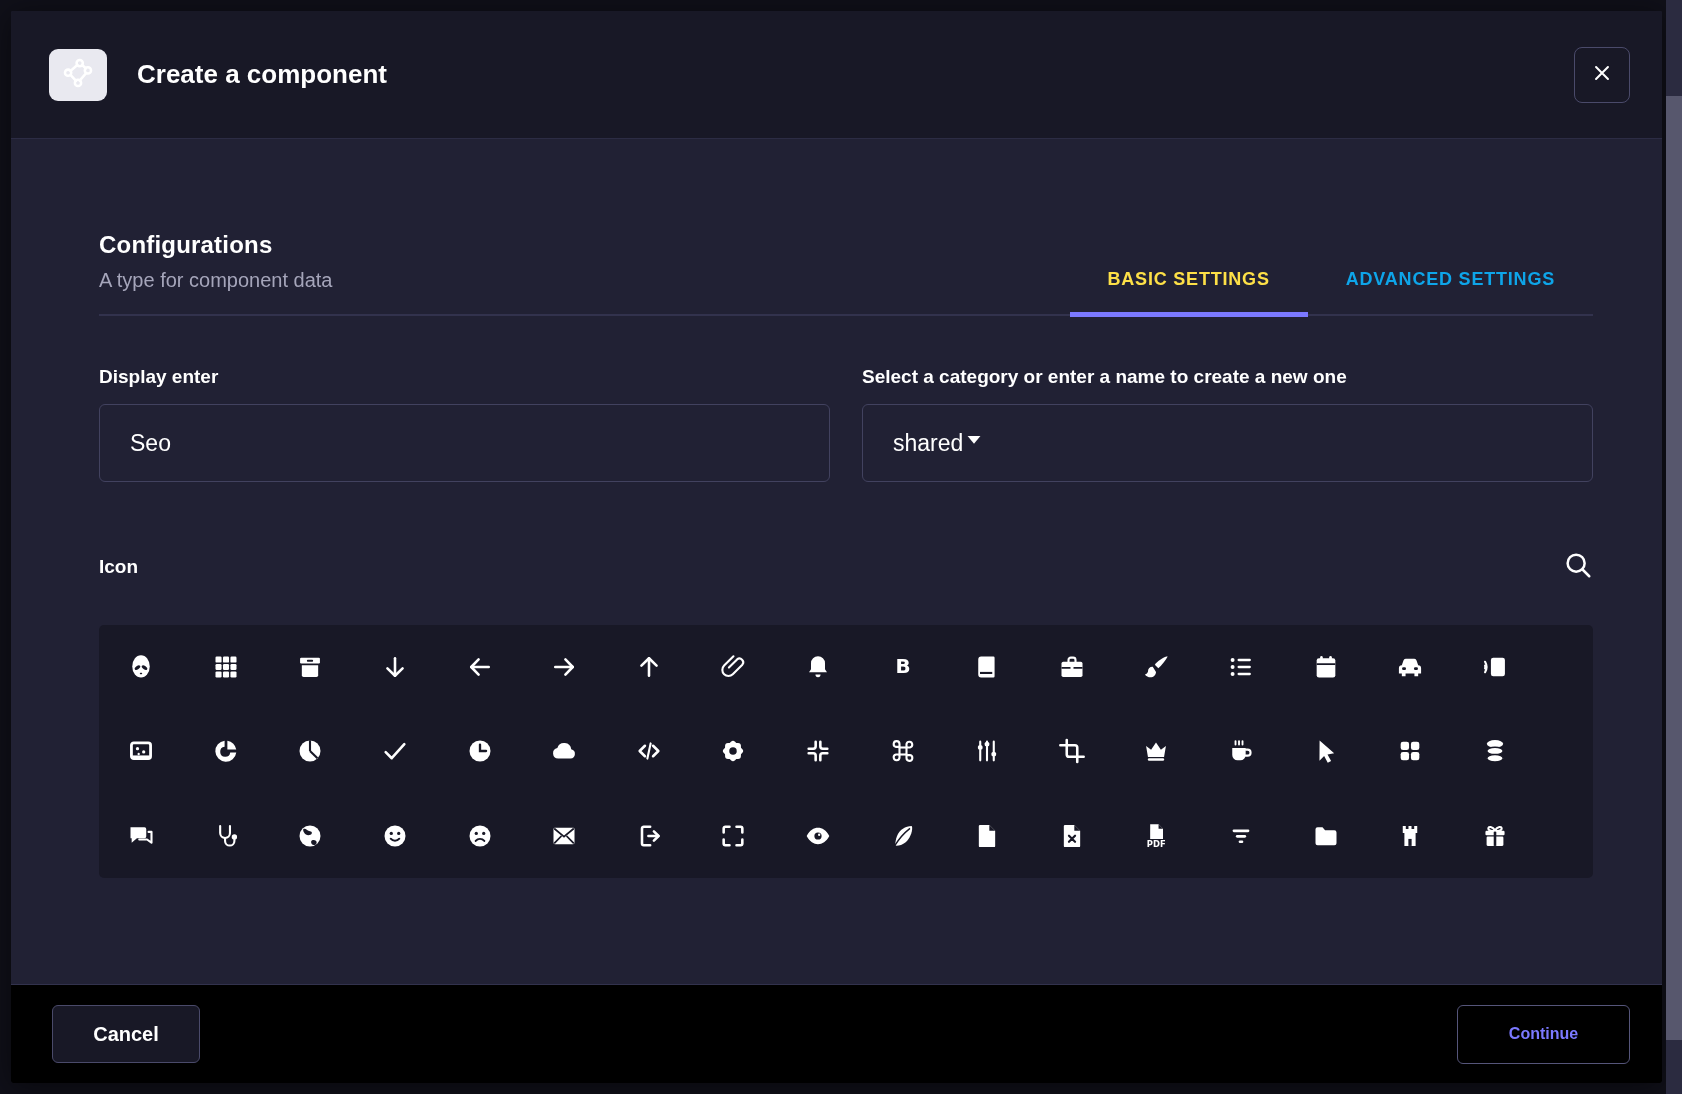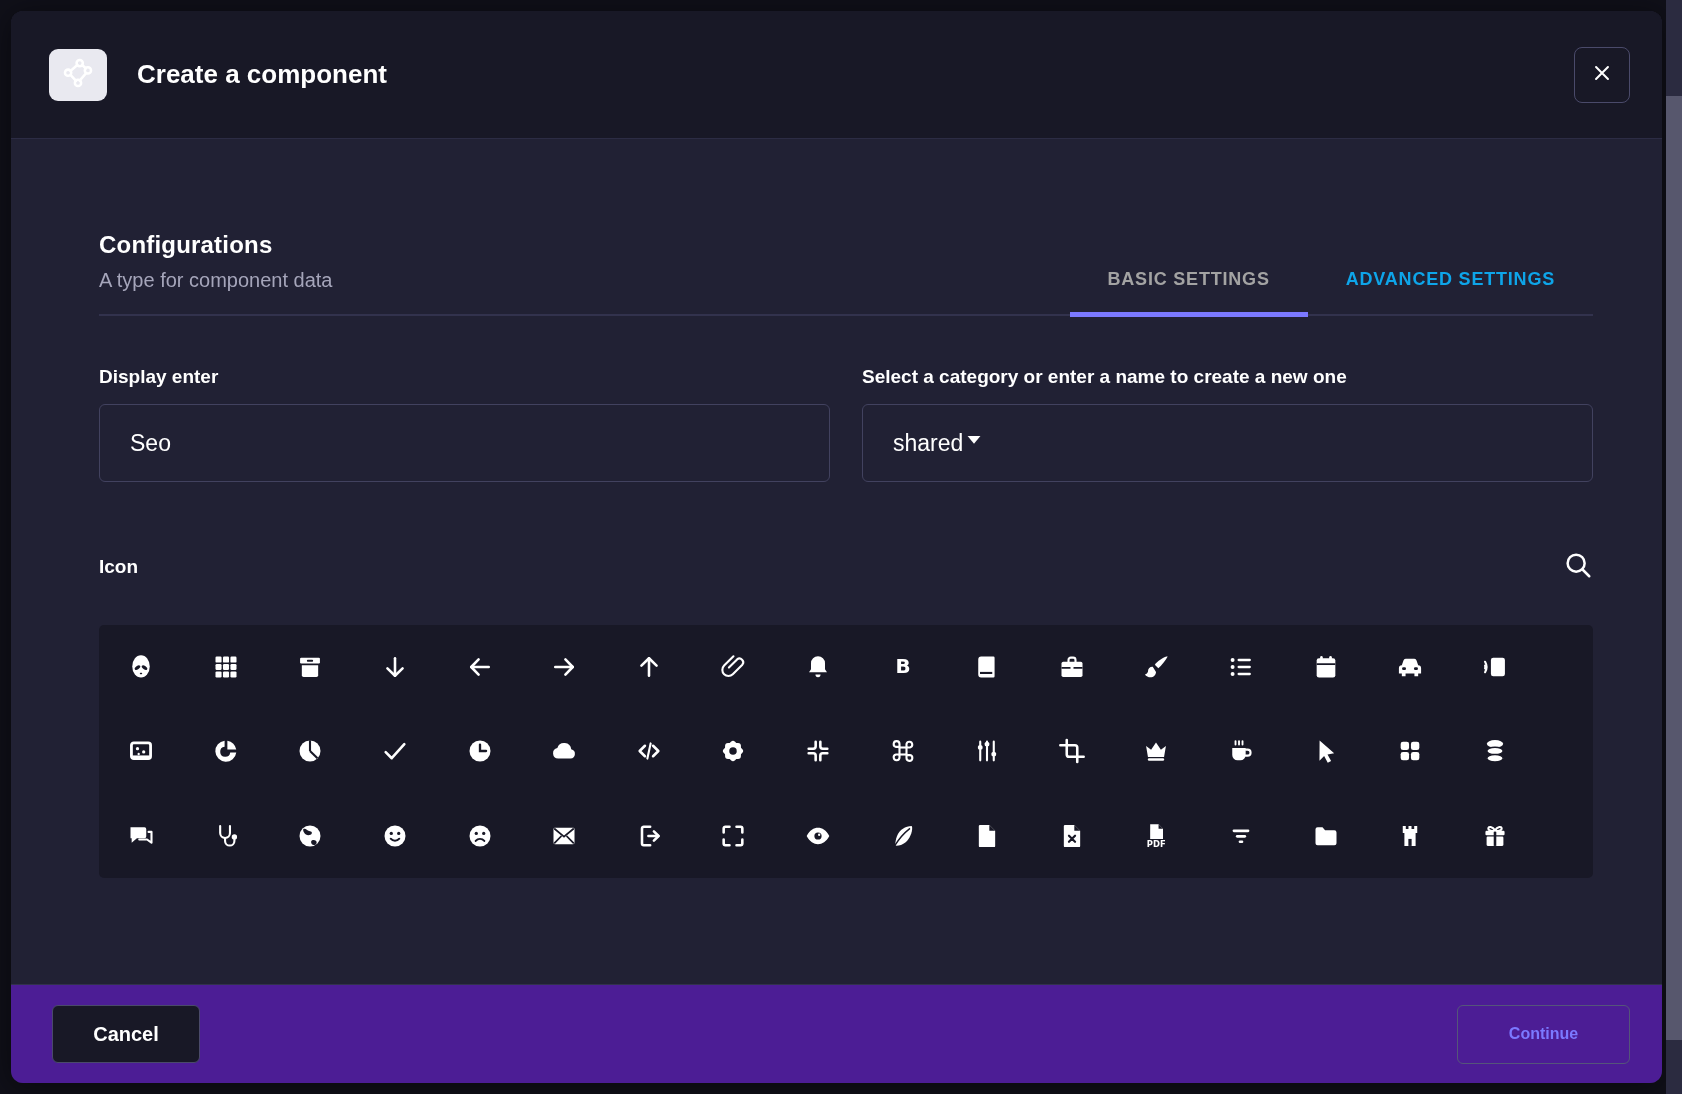--- a/index.html
+++ b/index.html
@@ -7,57 +7,57 @@
     width:1682px;height:1094px;position:relative;overflow:hidden;
     background:#101019;font-family:"Liberation Sans", sans-serif;
     -webkit-font-smoothing:antialiased;
   }
   
   .page-scrollbar{position:absolute;right:0;top:0;width:16px;height:1094px;background:#2b2b40;}
   .page-scrollbar .thumb{position:absolute;left:0;width:16px;top:96px;height:944px;background:#57576d;}
 
   
   .modal{position:absolute;left:11px;top:11px;width:1651px;height:1072px;
-    background:#212134;border-radius:12px;overflow:hidden;box-shadow:0 4px 30px rgba(0,0,0,.5);}
+    background:#212134;border-radius:2px;overflow:hidden;box-shadow:0 4px 30px rgba(0,0,0,.5);}
 
   .modal-header{height:128px;background:#181826;display:flex;align-items:center;
     padding:0 32px 0 38px;border-bottom:1px solid #2c2c44;box-sizing:border-box;}
   .header-icon-box{width:58px;height:52px;background:#e9e9f0;border-radius:9px;
     display:flex;align-items:center;justify-content:center;flex:0 0 auto;}
   .modal-title{margin-left:30px;font-size:26px;font-weight:bold;color:#ffffff;}
   .close-btn{margin-left:auto;width:56px;height:56px;border:1px solid #4a4a6a;border-radius:8px;
     background:transparent;display:flex;align-items:center;justify-content:center;cursor:pointer;padding:0;}
 
   .modal-body{padding:0 69px 0 88px;box-sizing:border-box;}
 
   .heading-row{display:flex;justify-content:space-between;align-items:flex-end;
     border-bottom:2px solid #32324d;padding-top:92px;}
   .heading-left h1{margin:0 0 10px 0;font-size:24px;font-weight:bold;color:#ffffff;letter-spacing:.2px;}
   .heading-left p{margin:0 0 22px 0;font-size:20px;color:#a5a5ba;}
   .tabs{display:flex;align-items:flex-end;}
   .tab{padding:0 38px 24px 38px;font-size:18px;font-weight:bold;letter-spacing:.8px;
     color:#0ea5e9;background:none;border:none;cursor:pointer;font-family:inherit;}
-  .tab.active{color:#a3a3a3;border-bottom:5px solid #7b79ff;margin-bottom:-3px;padding-bottom:22px;}
+  .tab.active{color:#fde047;border-bottom:5px solid #7b79ff;margin-bottom:-3px;padding-bottom:22px;}
 
   .form-row{display:flex;gap:32px;margin-top:50px;}
   .field{flex:1;min-width:0;}
   .field-label{display:block;font-size:19px;font-weight:bold;color:#ffffff;margin-bottom:16px;}
   .input-box,.select-box{height:78px;border:1px solid #42425f;border-radius:6px;background:#212134;
     display:flex;align-items:center;padding:8px 30px;font-size:23px;color:#ffffff;box-sizing:border-box;}
   .select-box{justify-content:flex-start;cursor:pointer;}
 
   .icon-row{display:flex;justify-content:space-between;align-items:center;margin-top:68px;margin-bottom:42px;}
   .icon-row .field-label{margin-bottom:0;}
   .search-btn{background:none;border:none;padding:0;cursor:pointer;display:flex;align-items:center;}
 
   .icon-grid{background:#181826;border-radius:5px;height:253px;
     display:grid;grid-template-columns:repeat(17,84.6px);grid-auto-rows:84.3px;align-content:center;}
   .icon-cell{display:flex;align-items:center;justify-content:center;cursor:pointer;}
 
-  .modal-footer{position:absolute;left:0;bottom:0;width:100%;height:99px;background:#4c1d95;
+  .modal-footer{position:absolute;left:0;bottom:0;width:100%;height:99px;background:#000000;
     border-top:1px solid #32324d;display:flex;align-items:center;justify-content:space-between;
     padding:0 32px 0 41px;box-sizing:border-box;}
   .btn-cancel{min-width:148px;height:58px;border:1px solid #4a4a6a;border-radius:6px;background:#181826;
     color:#ffffff;font-size:20px;font-weight:bold;font-family:inherit;cursor:pointer;padding:0 30px;}
   .btn-continue{min-width:173px;height:59px;border:1px solid #55557a;border-radius:6px;background:transparent;
     color:#7b79ff;font-size:16px;font-weight:bold;font-family:inherit;cursor:pointer;padding:0 30px;}
 </style>
 </head>
 <body>
 

